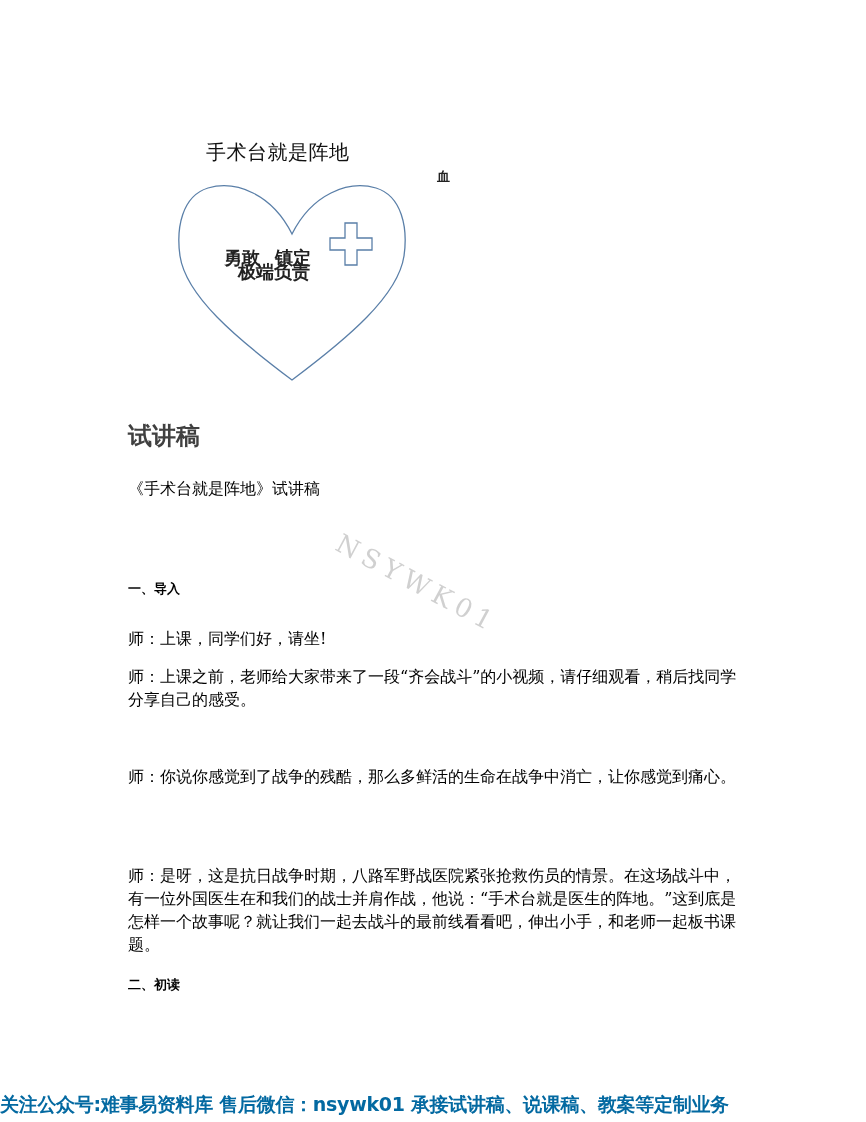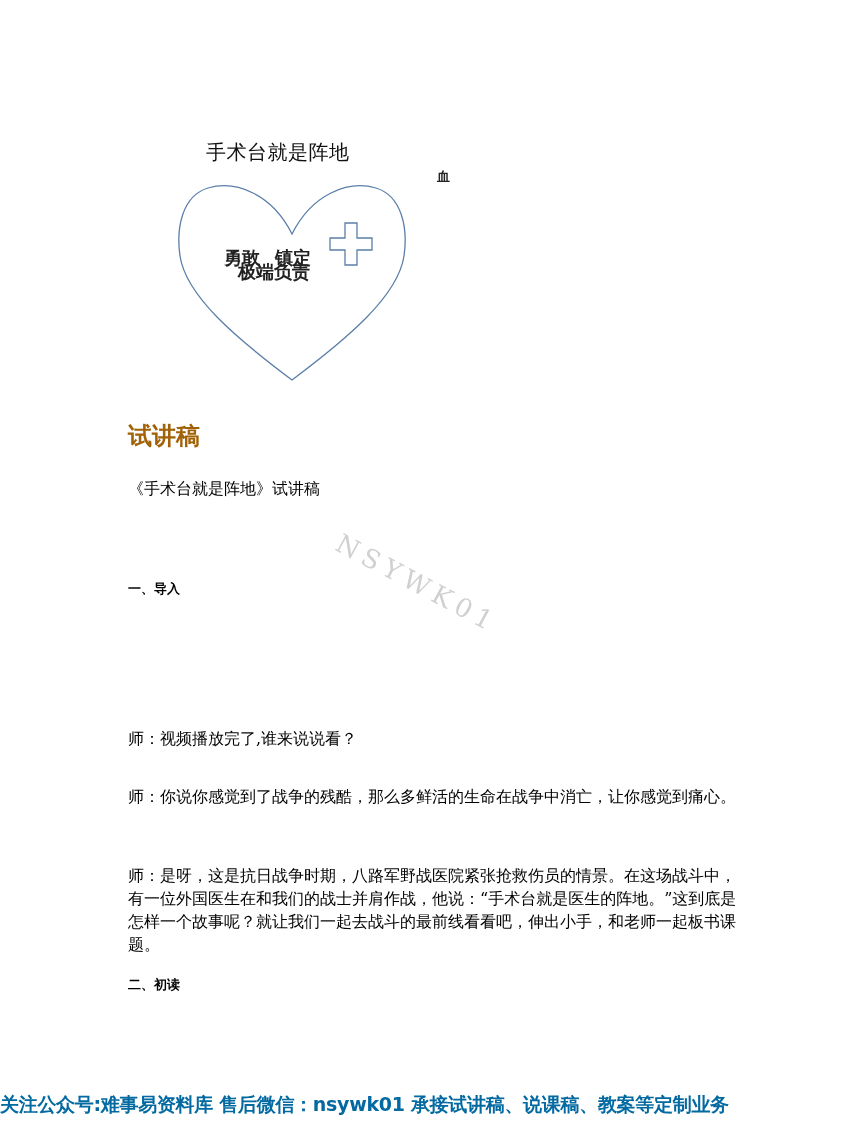--- a/index.html
+++ b/index.html
@@ -14,21 +14,21 @@
     }
     .blood-label {
       position: absolute; left: 437px; top: 168px; font-size: 13px; font-weight: bold; color: #222;
     }
     .heart-svg { position: absolute; left: 176px; top: 178px; }
     .heart-word {
       position: absolute; font-size: 18px; font-weight: bold; color: #222;
     }
     .doc-heading {
       position: absolute; left: 128px; top: 420px; font-size: 24px; font-weight: bold;
-      font-family: "DejaVu Sans", "Liberation Sans", sans-serif; color: #a16207;
+      font-family: "DejaVu Sans", "Liberation Sans", sans-serif; color: #404040;
     }
     .para {
       position: absolute; left: 128px; width: 612px; font-size: 16px; line-height: 23px; color: #000000;
       margin: 0;
     }
     .section-heading {
       position: absolute; left: 128px; font-size: 13px; font-weight: bold;
       font-family: "DejaVu Sans", "Liberation Sans", sans-serif; color: #000;
     }
     .watermark {
@@ -60,22 +60,23 @@
   <div class="heart-word" style="left:224px; top:246px;">勇敢</div>
   <div class="heart-word" style="left:275px; top:246px;">镇定</div>
   <div class="heart-word" style="left:238px; top:260px;">极端负责</div>
 
   <div class="doc-heading">试讲稿</div>
 
   <p class="para" style="top:477px;">《手术台就是阵地》试讲稿</p>
 
   <div class="section-heading" style="top:580px;">一、导入</div>
 
-  <p class="para" style="top:727px;">师：视频播放完了,谁来说说看？</p>
-  <p class="para" style="top:765px;margin-top:20px;">师：你说你感觉到了战争的残酷，那么多鲜活的生命在战争中消亡，让你感觉到痛心。</p>
+  <p class="para" style="top:627px;">师：上课，同学们好，请坐!</p>
+  <p class="para" style="top:665px;">师：上课之前，老师给大家带来了一段“齐会战斗”的小视频，请仔细观看，稍后找同学分享自己的感受。</p>
+  <p class="para" style="top:765px;">师：你说你感觉到了战争的残酷，那么多鲜活的生命在战争中消亡，让你感觉到痛心。</p>
   <p class="para" style="top:864px;">师：是呀，这是抗日战争时期，八路军野战医院紧张抢救伤员的情景。在这场战斗中，有一位外国医生在和我们的战士并肩作战，他说：“手术台就是医生的阵地。”这到底是怎样一个故事呢？就让我们一起去战斗的最前线看看吧，伸出小手，和老师一起板书课题。</p>
 
   <div class="section-heading" style="top:976px;font-family:Liberation Mono, monospace;">二、初读</div>
 
   <div class="watermark">NSYWK01</div>
 
   <div class="footer-banner">关注公众号:难事易资料库  售后微信：nsywk01  承接试讲稿、说课稿、教案等定制业务</div>
 </div>
 
 </body></html>

